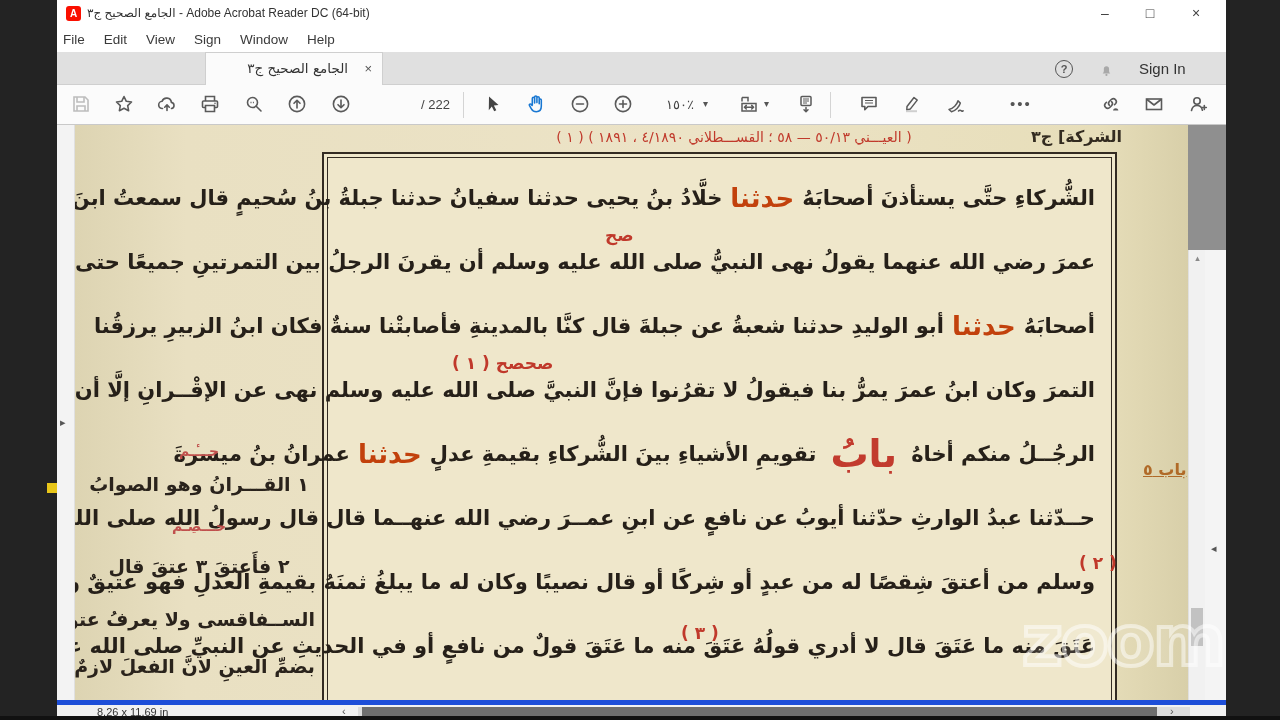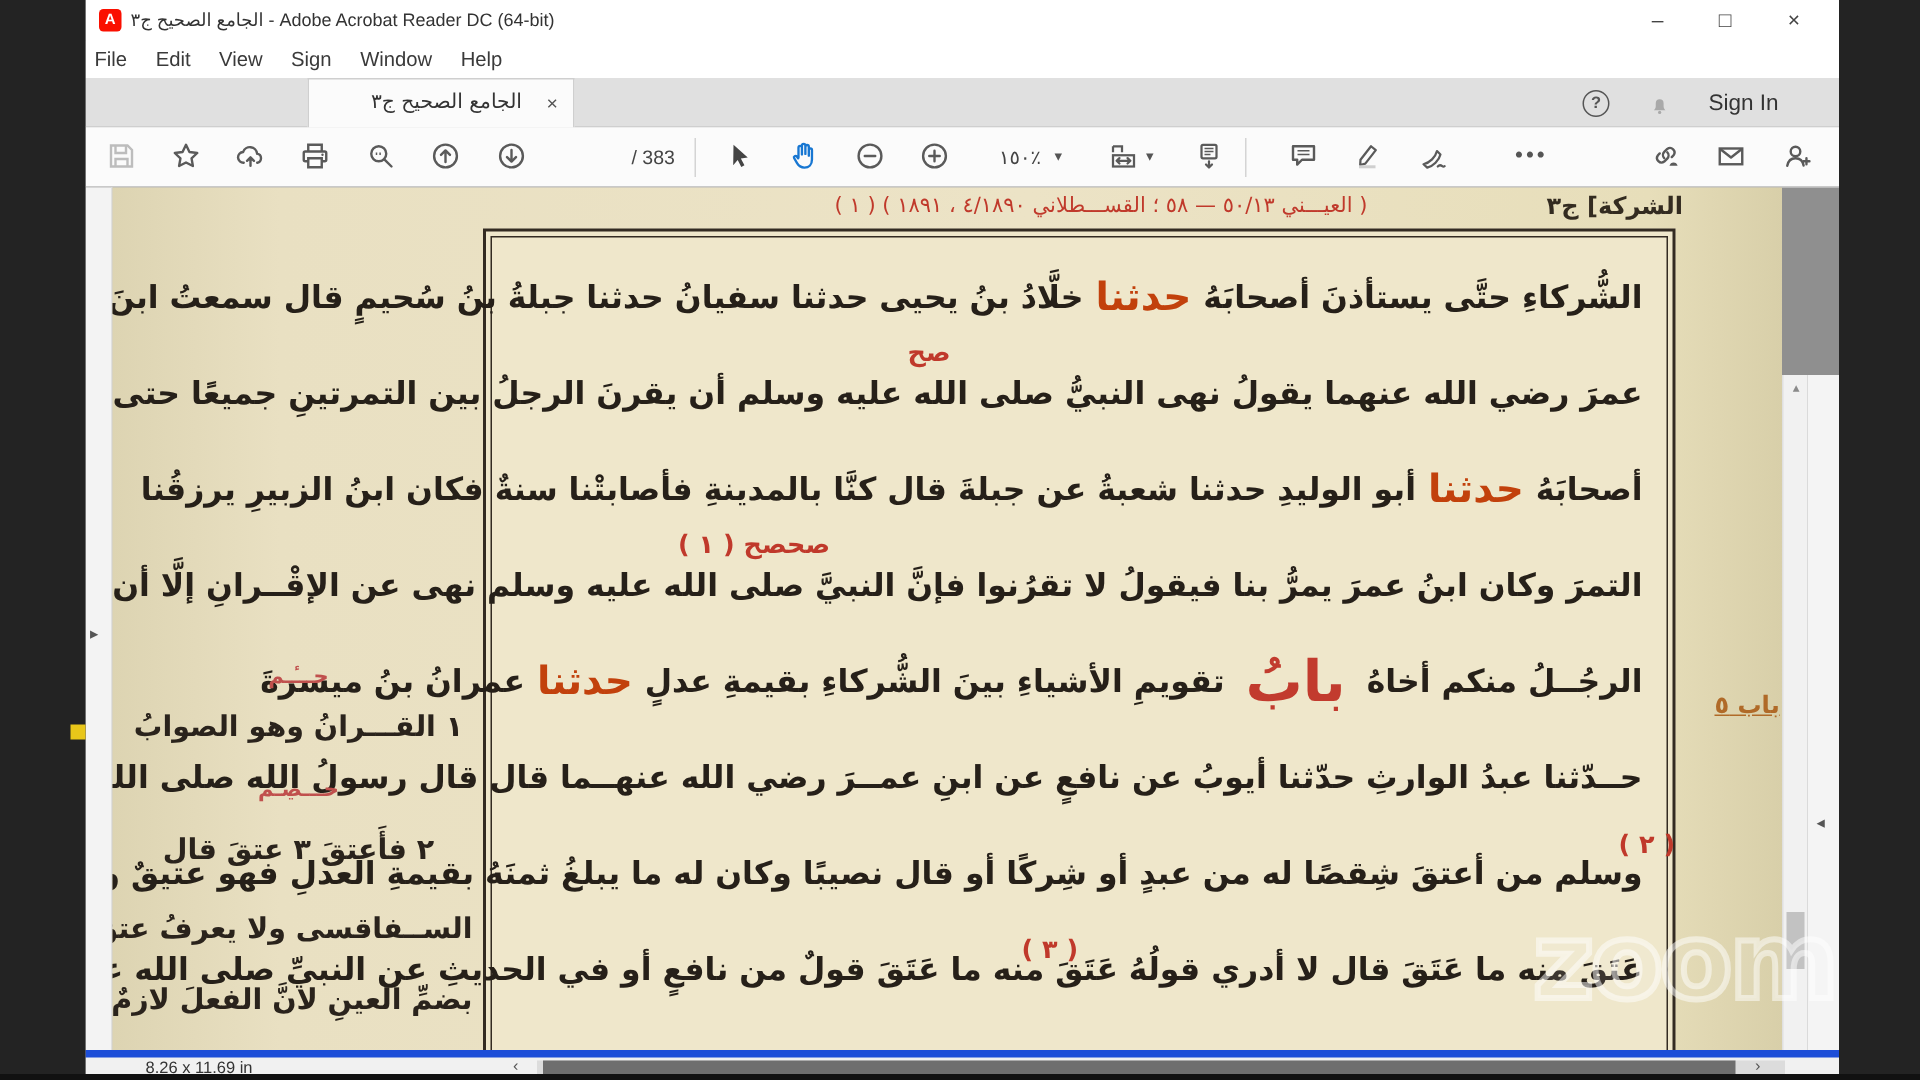--- a/index.html
+++ b/index.html
@@ -175,21 +175,21 @@
           </svg>
         </span>
       <span class="tbi" style="left:273px">
         <svg width="22" height="22" viewBox="0 0 22 22" fill="none" stroke="#5a5a5a" stroke-width="1.6">
             <circle cx="11" cy="11" r="7.6"></circle>
             <path d="M11 7v7.5M8 11.7l3 3 3-3" stroke-linecap="round" stroke-linejoin="round"></path>
           </svg>
         </span>
 
       <div class="page-box">١٤٨</div>
-      <div class="page-total">/ 383</div>
+      <div class="page-total">/ 222</div>
       <div class="tb-div" style="left:406px"></div>
 
       <span class="tbi" style="left:425px">
         <svg width="22" height="22" viewBox="0 0 22 22">
             <path d="M7 3.5l9.5 8.5-4.6.6 2.4 4.6-2.1 1.1-2.4-4.7-3 3.6z" fill="#444"></path>
           </svg>
         </span>
       <span class="tbi" style="left:468px">
         <svg width="23" height="23" viewBox="0 0 22 22" fill="none" stroke="#1877d2" stroke-width="1.5" stroke-linecap="round" stroke-linejoin="round">
             <path d="M7 11.5V5.2a1.1 1.1 0 0 1 2.2 0V9.5M9.2 9.2V3.9a1.1 1.1 0 0 1 2.2 0V9.2M11.4 9.2V4.6a1.1 1.1 0 0 1 2.2 0v5.6M13.6 10.3V6.7a1 1 0 0 1 2 0v6c0 3.2-1.9 5.2-4.8 5.2-2.4 0-3.6-.9-4.7-2.8l-1.9-3.3c-.5-.9.9-1.8 1.7-1l.9 1.2"></path>

